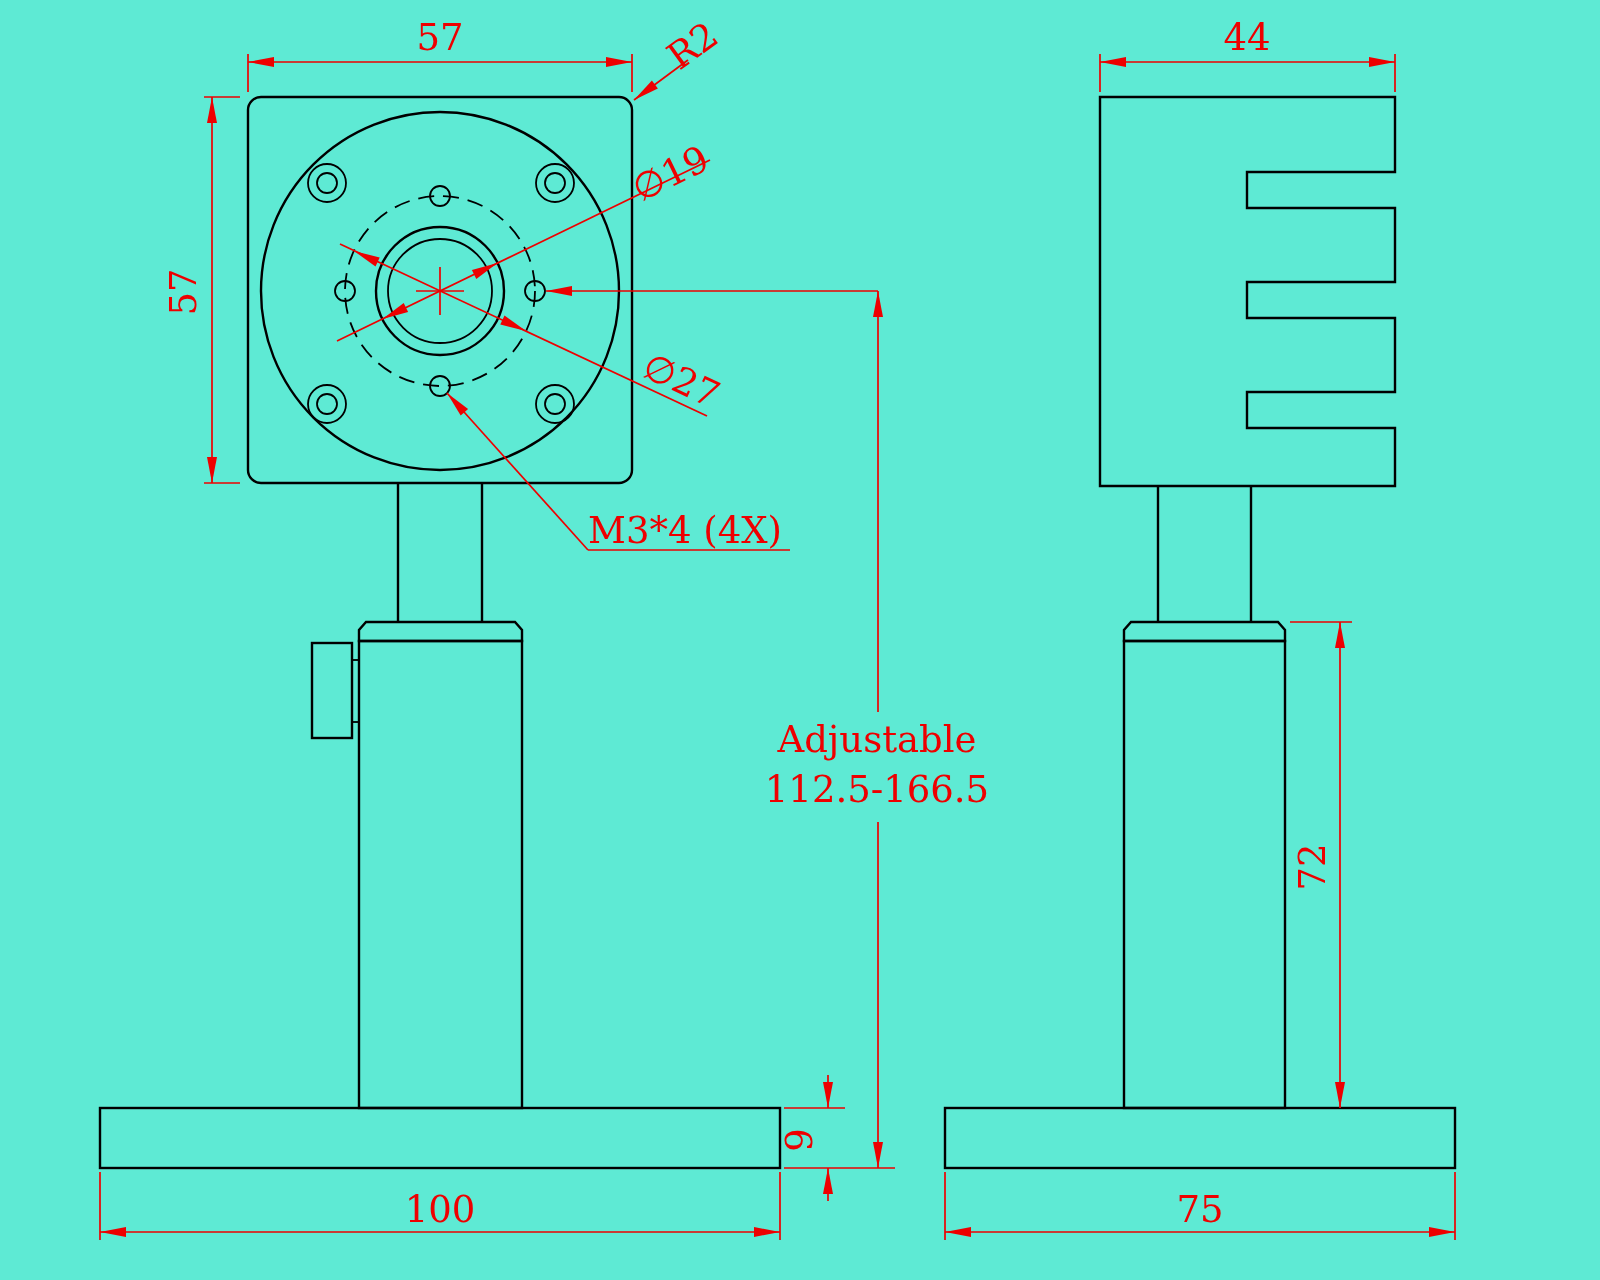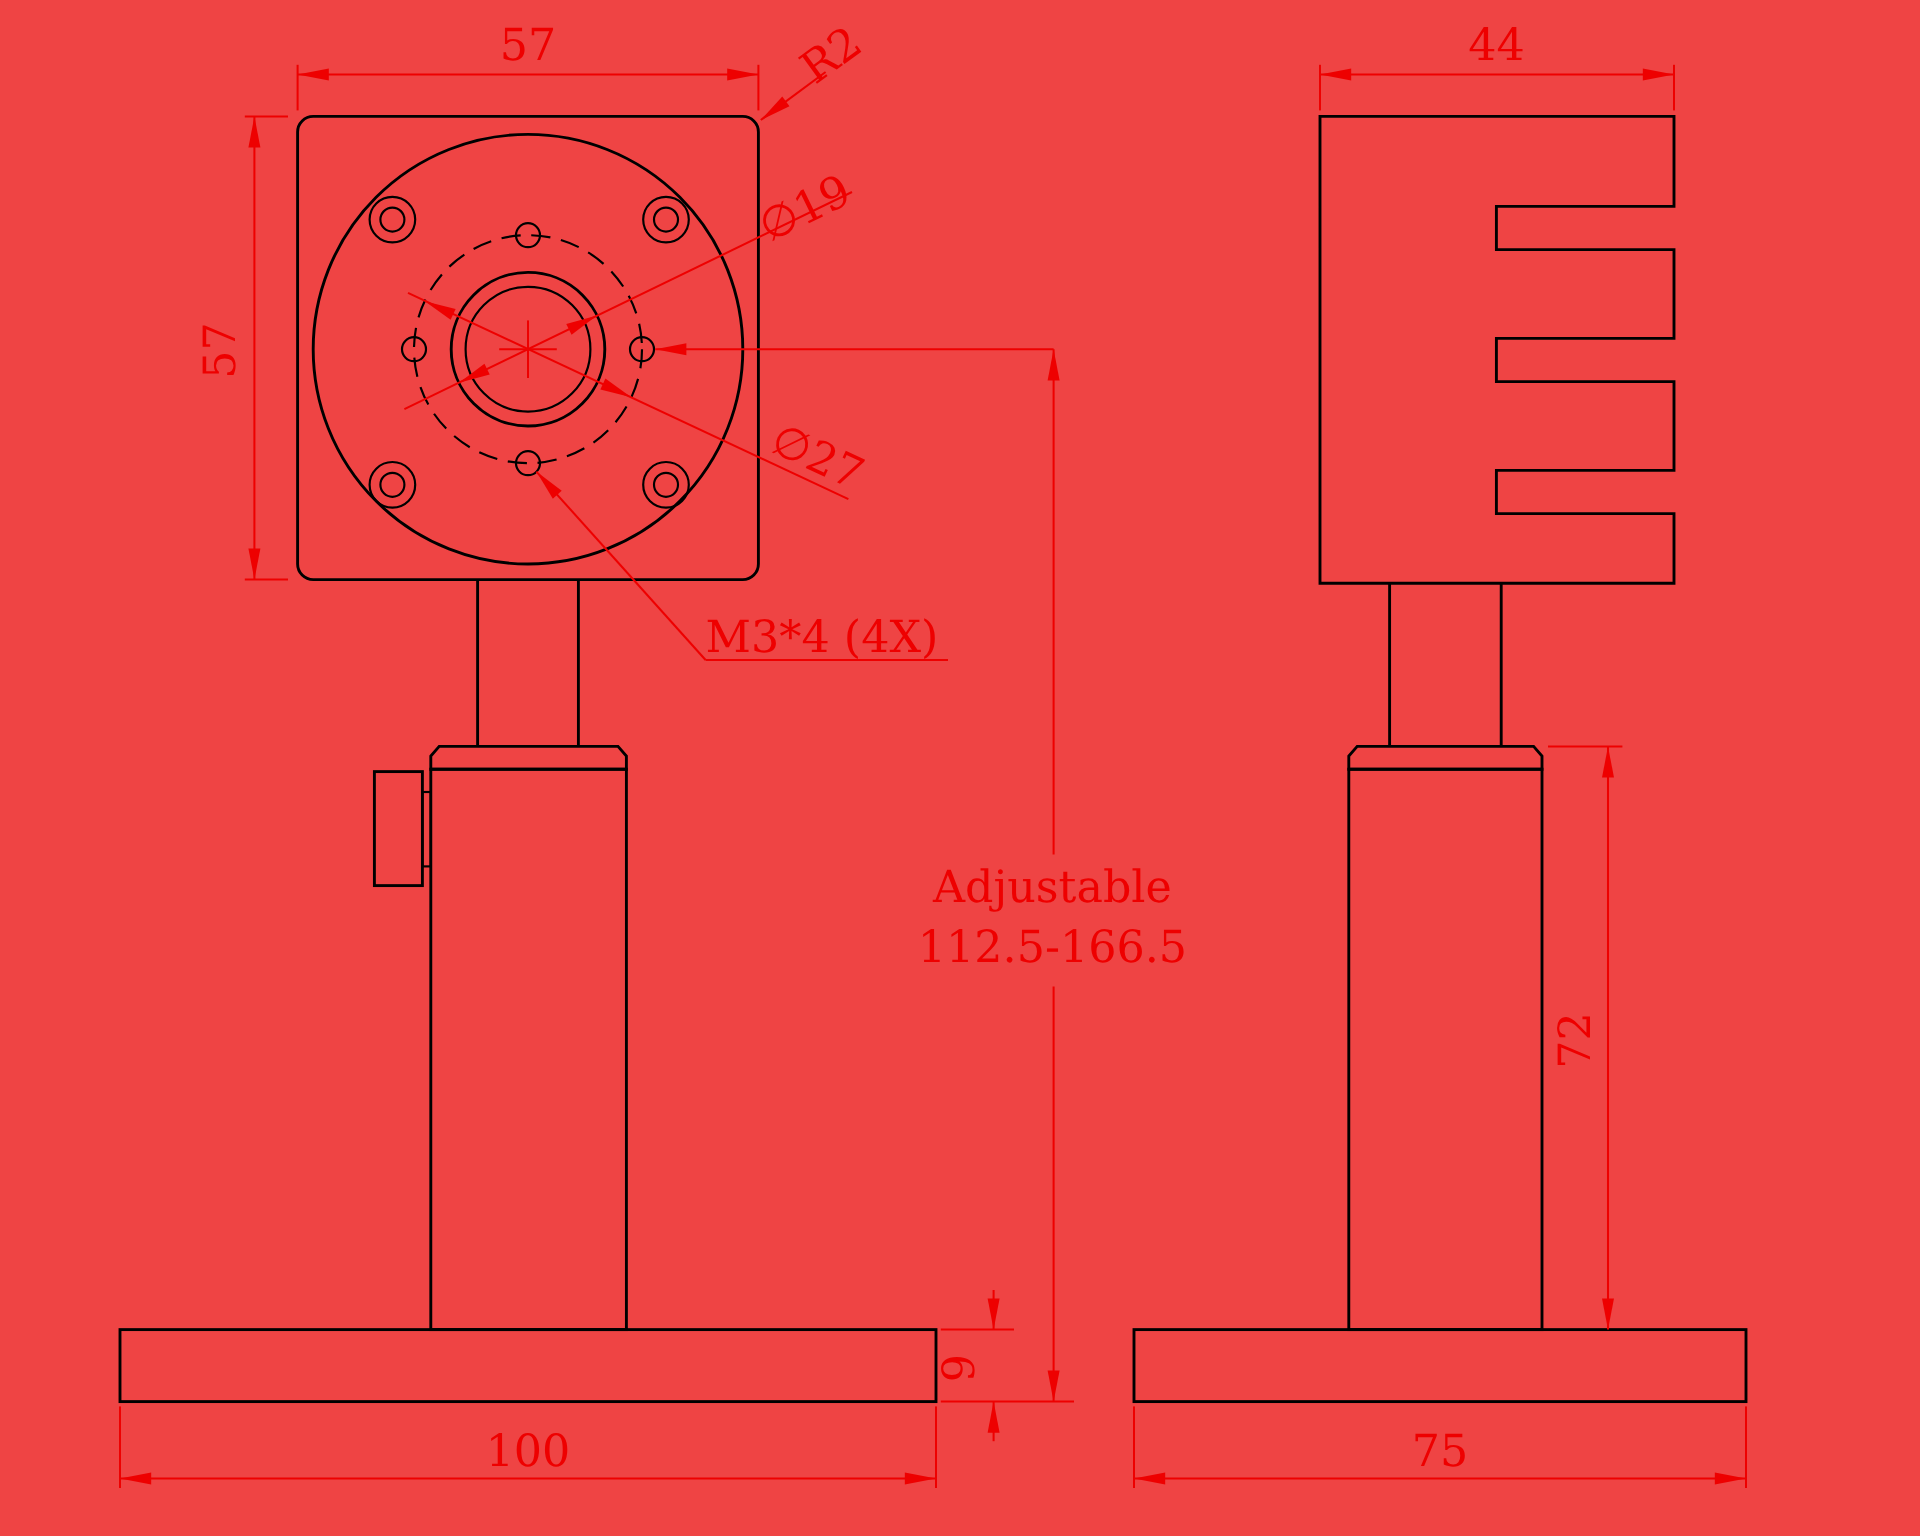--- a/index.html
+++ b/index.html
@@ -1,16 +1,16 @@
 <!DOCTYPE html>
 <html><head>
 <meta charset="utf-8">
 <style>
   html,body{margin:0;padding:0;background:#ffffff;}
-  .canvas{position:relative;width:1600px;height:1280px;background:#ef4444;overflow:hidden;
+  .canvas{position:relative;width:1600px;height:1280px;background:#5eead4;overflow:hidden;
           font-family:"DejaVu Serif","Liberation Serif",serif;}
   svg{position:absolute;left:0;top:0;}
   .geo{stroke:#000000;stroke-width:2.4;fill:none;}
   .geo-thin{stroke:#000000;stroke-width:1.8;fill:none;}
   .dash{stroke:#000000;stroke-width:1.8;fill:none;stroke-dasharray:16 9;}
   .dim{stroke:#ee0000;stroke-width:1.7;fill:none;}
   .arrow{fill:#ee0000;stroke:none;}
   .dimtext{fill:#ee0000;font-size:37px;font-family:"DejaVu Serif","Liberation Serif",serif;}
   .dimtext.mid{text-anchor:middle;}
 </style>

